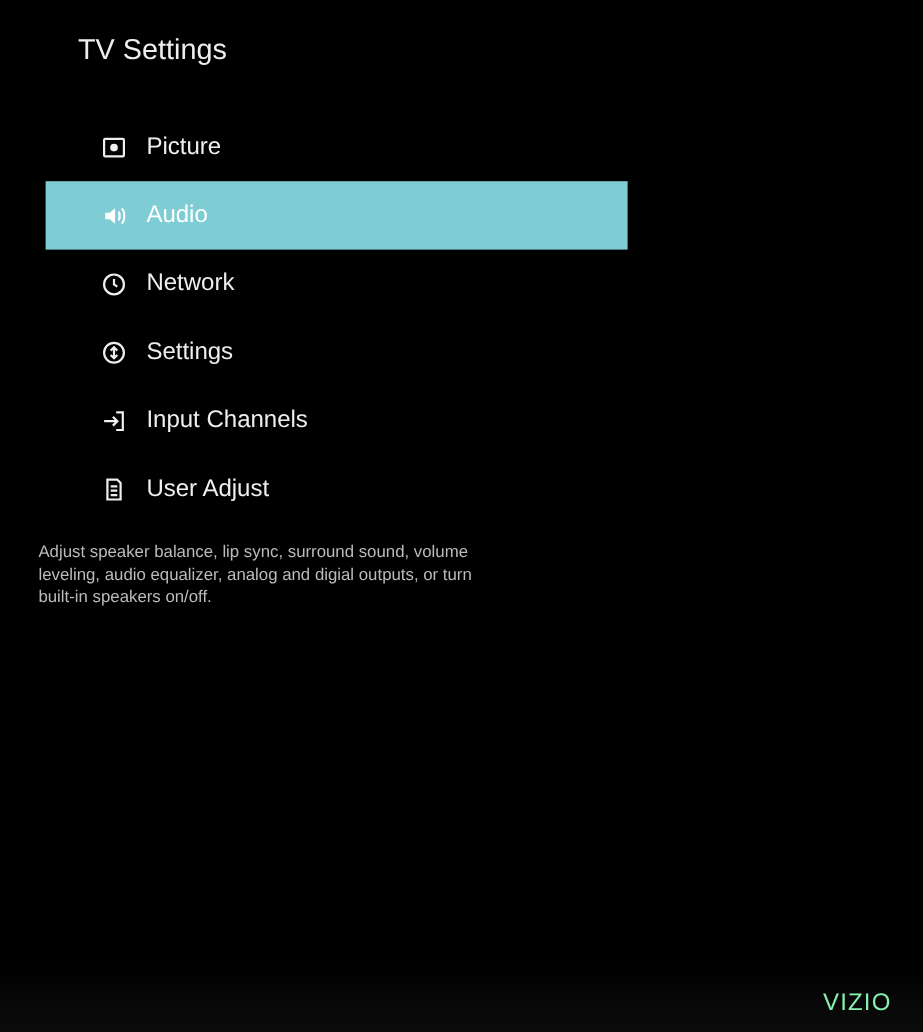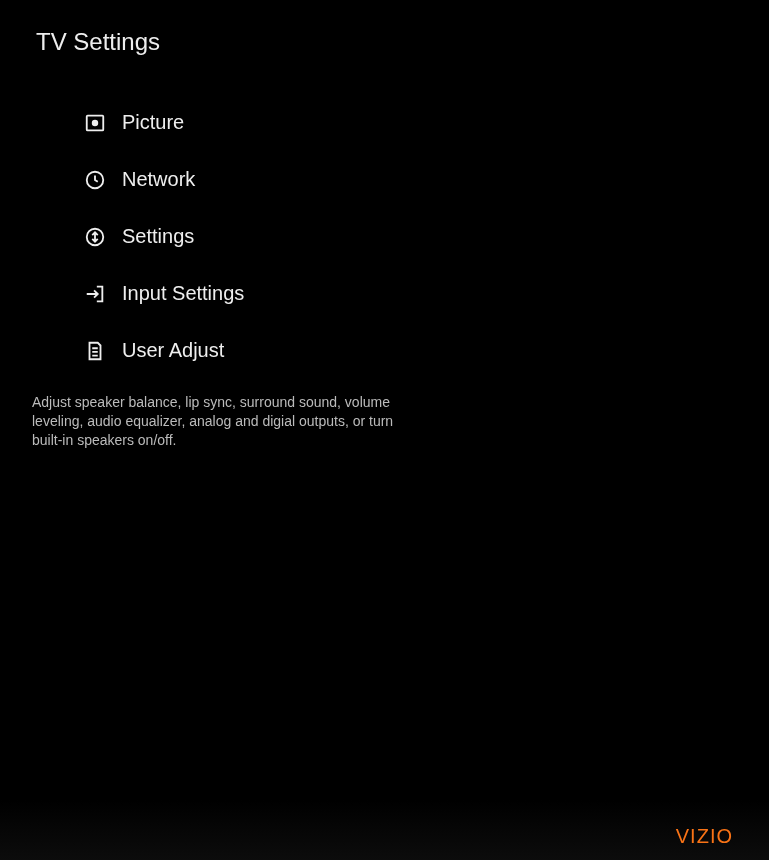--- a/index.html
+++ b/index.html
@@ -12,21 +12,21 @@
       height: 860px;
       background: #000;
       font-family: Arial, Helvetica, sans-serif;
       color: #fff;
       position: relative;
       overflow: hidden;
     }
     .title {
       font-size: 24px;
       font-weight: normal;
-      padding: 28px 0 0 36px;
+      padding: 28px 0 0 65px;
       color: #eee;
     }
     .menu {
       margin-top: 38px;
       margin-left: 38px;
     }
     .menu-item {
       height: 57px;
       display: flex;
       align-items: center;
@@ -56,24 +56,24 @@
     .description {
       padding: 14px 46px 0 32px;
       font-size: 14px;
       line-height: 1.35;
       color: #bbb;
       max-width: 440px;
     }
     .brand {
       position: absolute;
       bottom: 12px;
-      right: 36px;
+      right: 26px;
       font-size: 20px;
       letter-spacing: 1px;
-      color: #f97316;
+      color: #86efac;
       font-weight: 300;
     }
     .bezel-shadow {
       position: absolute;
       bottom: 0;
       left: 0;
       right: 0;
       height: 60px;
       background: linear-gradient(to bottom, rgba(0,0,0,0) 0%, rgba(30,30,30,0.4) 100%);
       pointer-events: none;
@@ -89,20 +89,30 @@
   <div class="menu-item">
     <span class="icon">
       <svg viewBox="0 0 24 24" fill="none" stroke="currentColor" stroke-width="2">
         <rect x="3" y="4" width="18" height="16" rx="1"></rect>
         <circle cx="12" cy="12" r="2.5" fill="currentColor"></circle>
       </svg>
     </span>
     <span>Picture</span>
   </div>
 
+  <div class="menu-item selected">
+    <span class="icon">
+      <svg viewBox="0 0 24 24" fill="none" stroke="currentColor" stroke-width="2">
+        <path d="M4 9v6h4l5 4V5L8 9H4z" fill="currentColor" stroke="none"></path>
+        <path d="M16 8c1.5 1.2 1.5 6.8 0 8"></path>
+        <path d="M19 5c3 2.5 3 11.5 0 14"></path>
+      </svg>
+    </span>
+    <span>Audio</span>
+  </div>
 
 
   <div class="menu-item">
     <span class="icon">
       <svg viewBox="0 0 24 24" fill="none" stroke="currentColor" stroke-width="2">
         <circle cx="12" cy="12" r="9"></circle>
         <path d="M12 7v5l3 2"></path>
       </svg>
     </span>
     <span>Network</span>
@@ -118,21 +128,21 @@
     <span>Settings</span>
   </div>
 
   <div class="menu-item">
     <span class="icon">
       <svg viewBox="0 0 24 24" fill="none" stroke="currentColor" stroke-width="2">
         <path d="M14 4h6v16h-6"></path>
         <path d="M3 12h12M11 8l4 4-4 4"></path>
       </svg>
     </span>
-    <span>Input Settings</span>
+    <span>Input Channels</span>
   </div>
 
 
   <div class="menu-item">
     <span class="icon">
       <svg viewBox="0 0 24 24" fill="none" stroke="currentColor" stroke-width="2">
         <path d="M6 3h9l3 3v15H6V3z"></path>
         <path d="M9 9h6M9 13h6M9 17h6"></path>
       </svg>
     </span>

